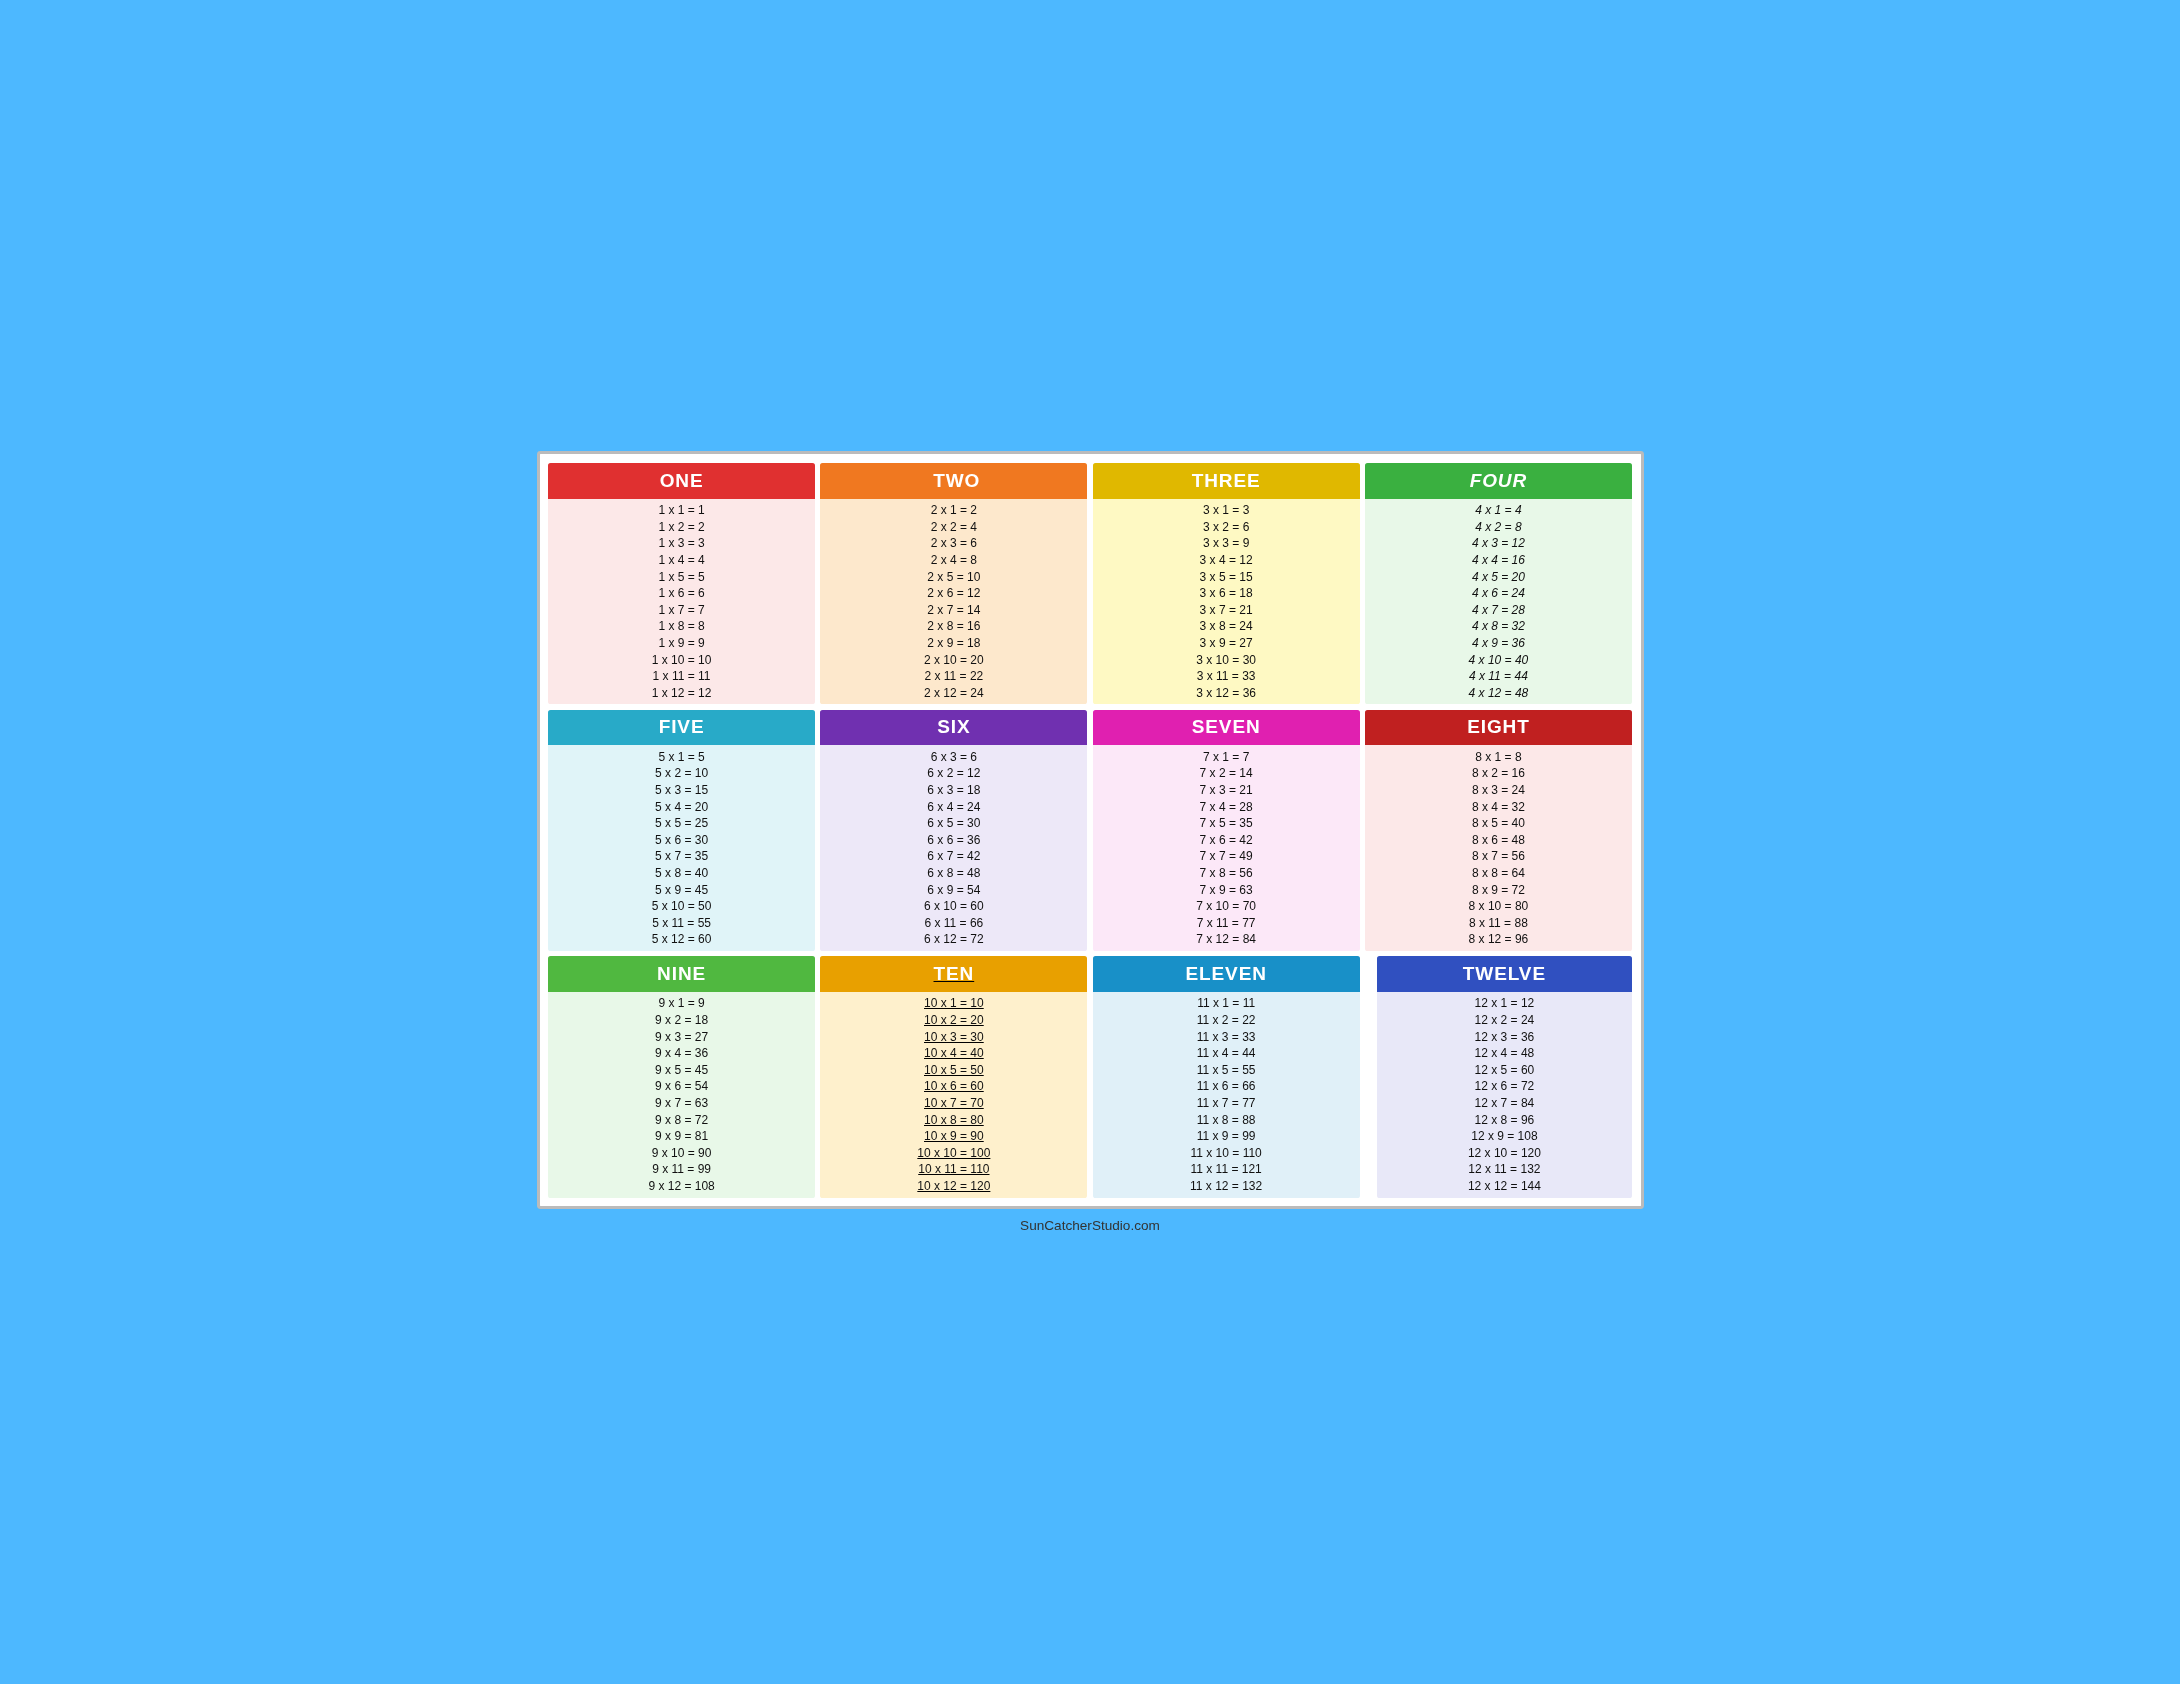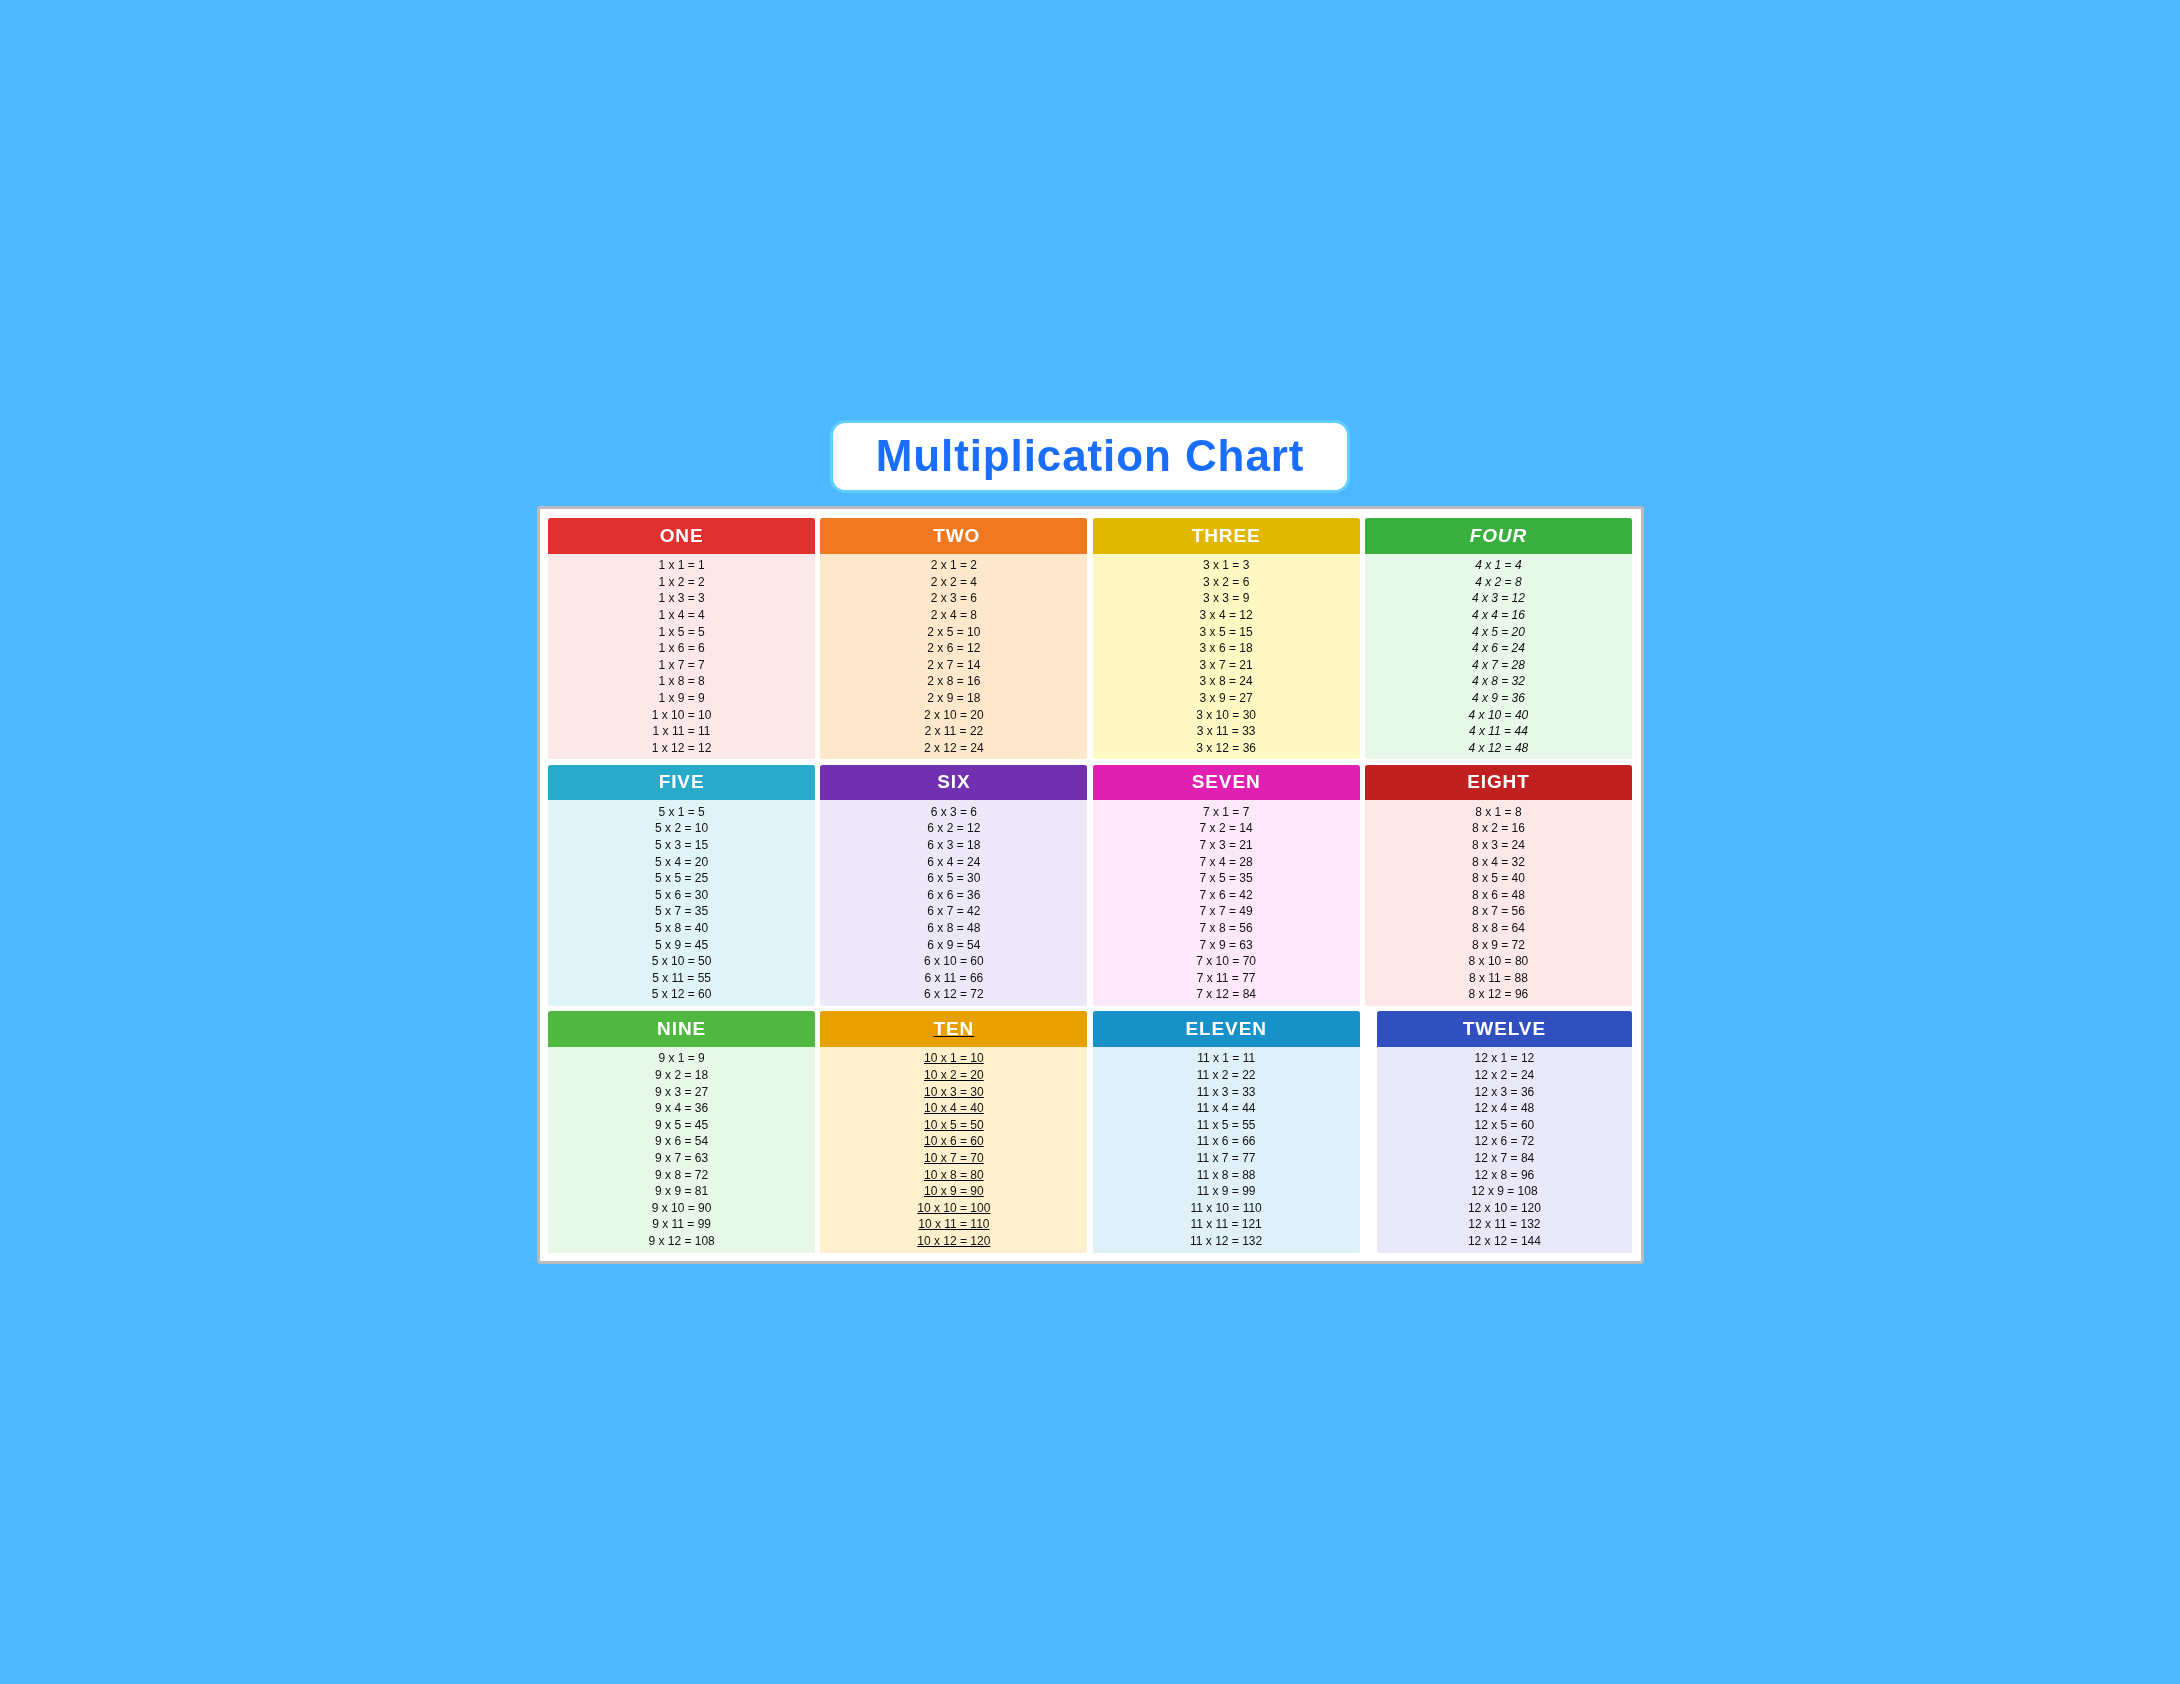--- a/index.html
+++ b/index.html
@@ -96,25 +96,20 @@
     .sec-ten .section-header { background: #e8a000; }
     .sec-eleven { background: #e0f0f8; }
     .sec-eleven .section-header { background: #1890c8; }
     .sec-twelve { background: #e8e8f8; margin-left: 12px; }
     .sec-twelve .section-header { background: #3050c0; }
   </style>
 </head>
 <body>
 
 <div class="page-wrapper">
-  <div class="title-container">
-    <div class="title-box">
-      <span class="title-text">Multiplication Chart</span>
-    </div>
-  </div>
 
   <div class="chart-outer">
     <div class="chart-grid" id="chart-grid">
     <div class="section sec-one">
           <div class="section-header">ONE</div>
           <div class="section-body">
             <div class="section-row">1 x 1 = 1</div>
             <div class="section-row">1 x 2 = 2</div>
             <div class="section-row">1 x 3 = 3</div>
             <div class="section-row">1 x 4 = 4</div>
@@ -311,14 +306,15 @@
             <div class="section-row">12 x 8 = 96</div>
             <div class="section-row">12 x 9 = 108</div>
             <div class="section-row">12 x 10 = 120</div>
             <div class="section-row">12 x 11 = 132</div>
             <div class="section-row">12 x 12 = 144</div>
           </div>
         </div>
       </div>
   </div>
 
+  <div class="footer">SunCatcherStudio.com</div>
 </div>
 
 
 </body></html>

